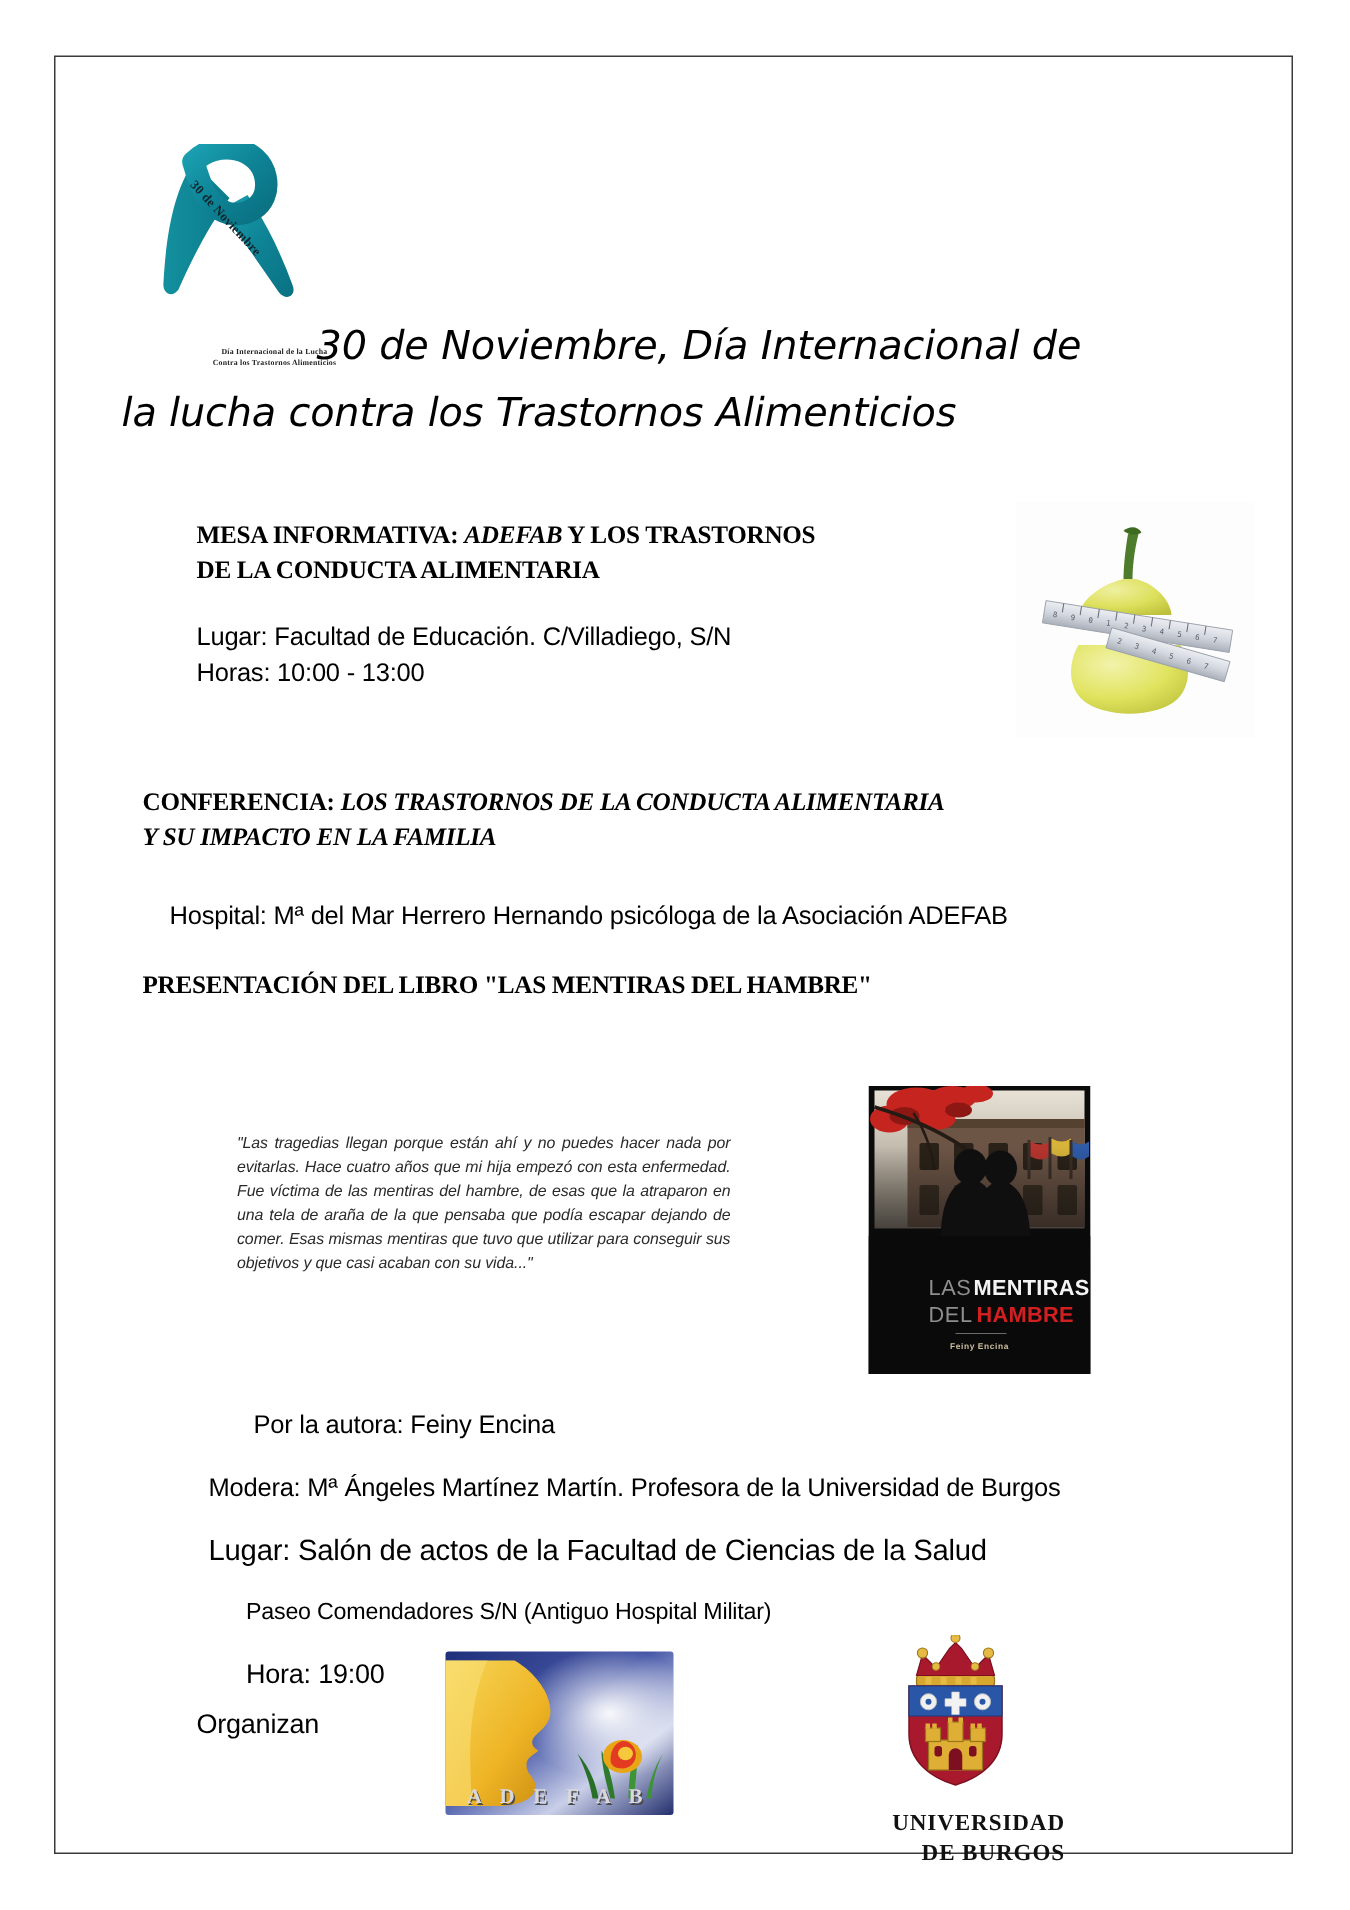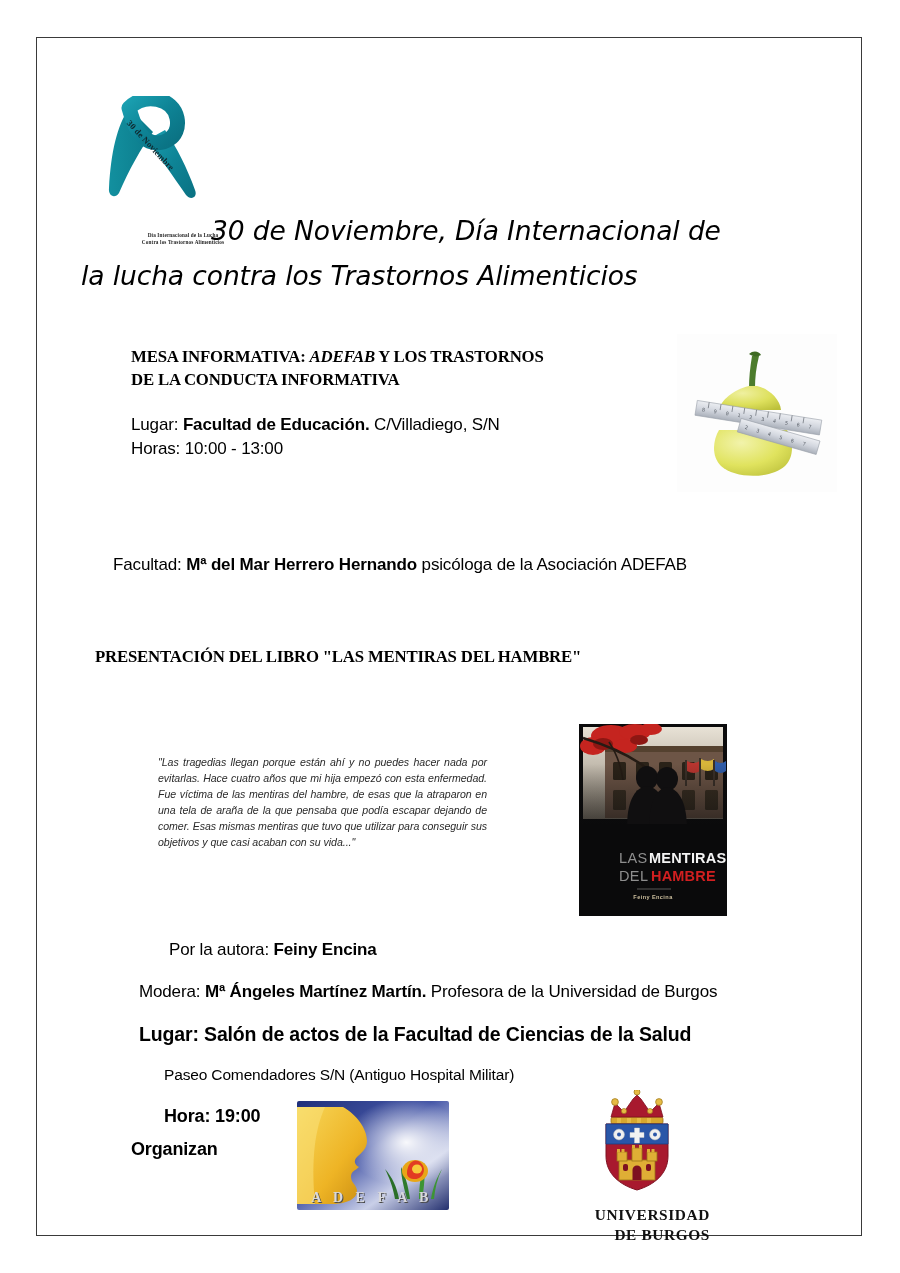--- a/index.html
+++ b/index.html
@@ -91,21 +91,21 @@
     line-height: 1.38;
     letter-spacing: -0.2px;
   }
   .body-t {
     font-family: "Liberation Sans", sans-serif;
     font-size: 17px;
     line-height: 1.42;
     font-weight: normal;
     letter-spacing: -0.15px;
   }
-  .b { font-weight: bold; }
+  .b { font-weight: normal; }
   .i { font-style: italic; }
 
   
   #section-mesa {
     position: absolute;
     left: 94px;
     top: 307px;
     width: 545px;
   }
   #mesa-heading { margin: 0; }
@@ -271,21 +271,21 @@
 
     <h1 id="poster-title">
       <span class="t-line1">30 de Noviembre, Día Internacional de</span>
       <span class="t-line2">la lucha contra los Trastornos Alimenticios</span>
     </h1>
   </div>
 
   <div id="section-mesa">
     <div id="mesa-heading" class="hd">
       <span>MESA INFORMATIVA: </span><span class="i">ADEFAB</span><span> Y LOS TRASTORNOS</span><br>
-      <span>DE LA CONDUCTA INFORMATIVA</span>
+      <span>DE LA CONDUCTA ALIMENTARIA</span>
     </div>
     <div id="mesa-details" class="body-t">
       <div><span>Lugar: </span><span class="b">Facultad de Educación.</span><span> C/Villadiego, S/N</span></div>
       <div>Horas: 10:00 - 13:00</div>
     </div>
   </div>
 
   <div id="pear-image">
     <svg width="160" height="158" viewBox="0 0 160 158" xmlns="http://www.w3.org/2000/svg">
       <defs>
@@ -349,22 +349,26 @@
               <text x="92" y="101">4</text>
           <text x="104" y="101">5</text>
               <text x="116" y="101">6</text>
               <text x="128" y="101">7</text>
         </g>
       </g>
     </svg>
   </div>
 
   <div id="section-conferencia">
+    <div id="conf-heading" class="hd">
+      <span>CONFERENCIA: </span><span class="i">LOS TRASTORNOS DE LA CONDUCTA ALIMENTARIA</span><br>
+      <span class="i">Y SU IMPACTO EN LA FAMILIA</span>
+    </div>
     <div id="conf-ponente" class="body-t">
-      <span>Facultad: </span><span class="b">Mª del Mar Herrero Hernando</span><span> psicóloga de la Asociación ADEFAB</span>
+      <span>Hospital: </span><span class="b">Mª del Mar Herrero Hernando</span><span> psicóloga de la Asociación ADEFAB</span>
     </div>
   </div>
 
   <div id="presentacion-heading" class="hd">PRESENTACIÓN DEL LIBRO "LAS MENTIRAS DEL HAMBRE"</div>
 
   <div id="quote-block">"Las tragedias llegan porque están ahí y no puedes hacer nada por evitarlas. Hace cuatro años que mi hija empezó con esta enfermedad. Fue víctima de las mentiras del hambre, de esas que la atraparon en una tela de araña de la que pensaba que podía escapar dejando de comer. Esas mismas mentiras que tuvo que utilizar para conseguir sus objetivos y que casi acaban con su vida..."</div>
 
   <div id="book-cover">
     <svg width="148" height="192" viewBox="0 0 148 192" xmlns="http://www.w3.org/2000/svg">
       <defs>

